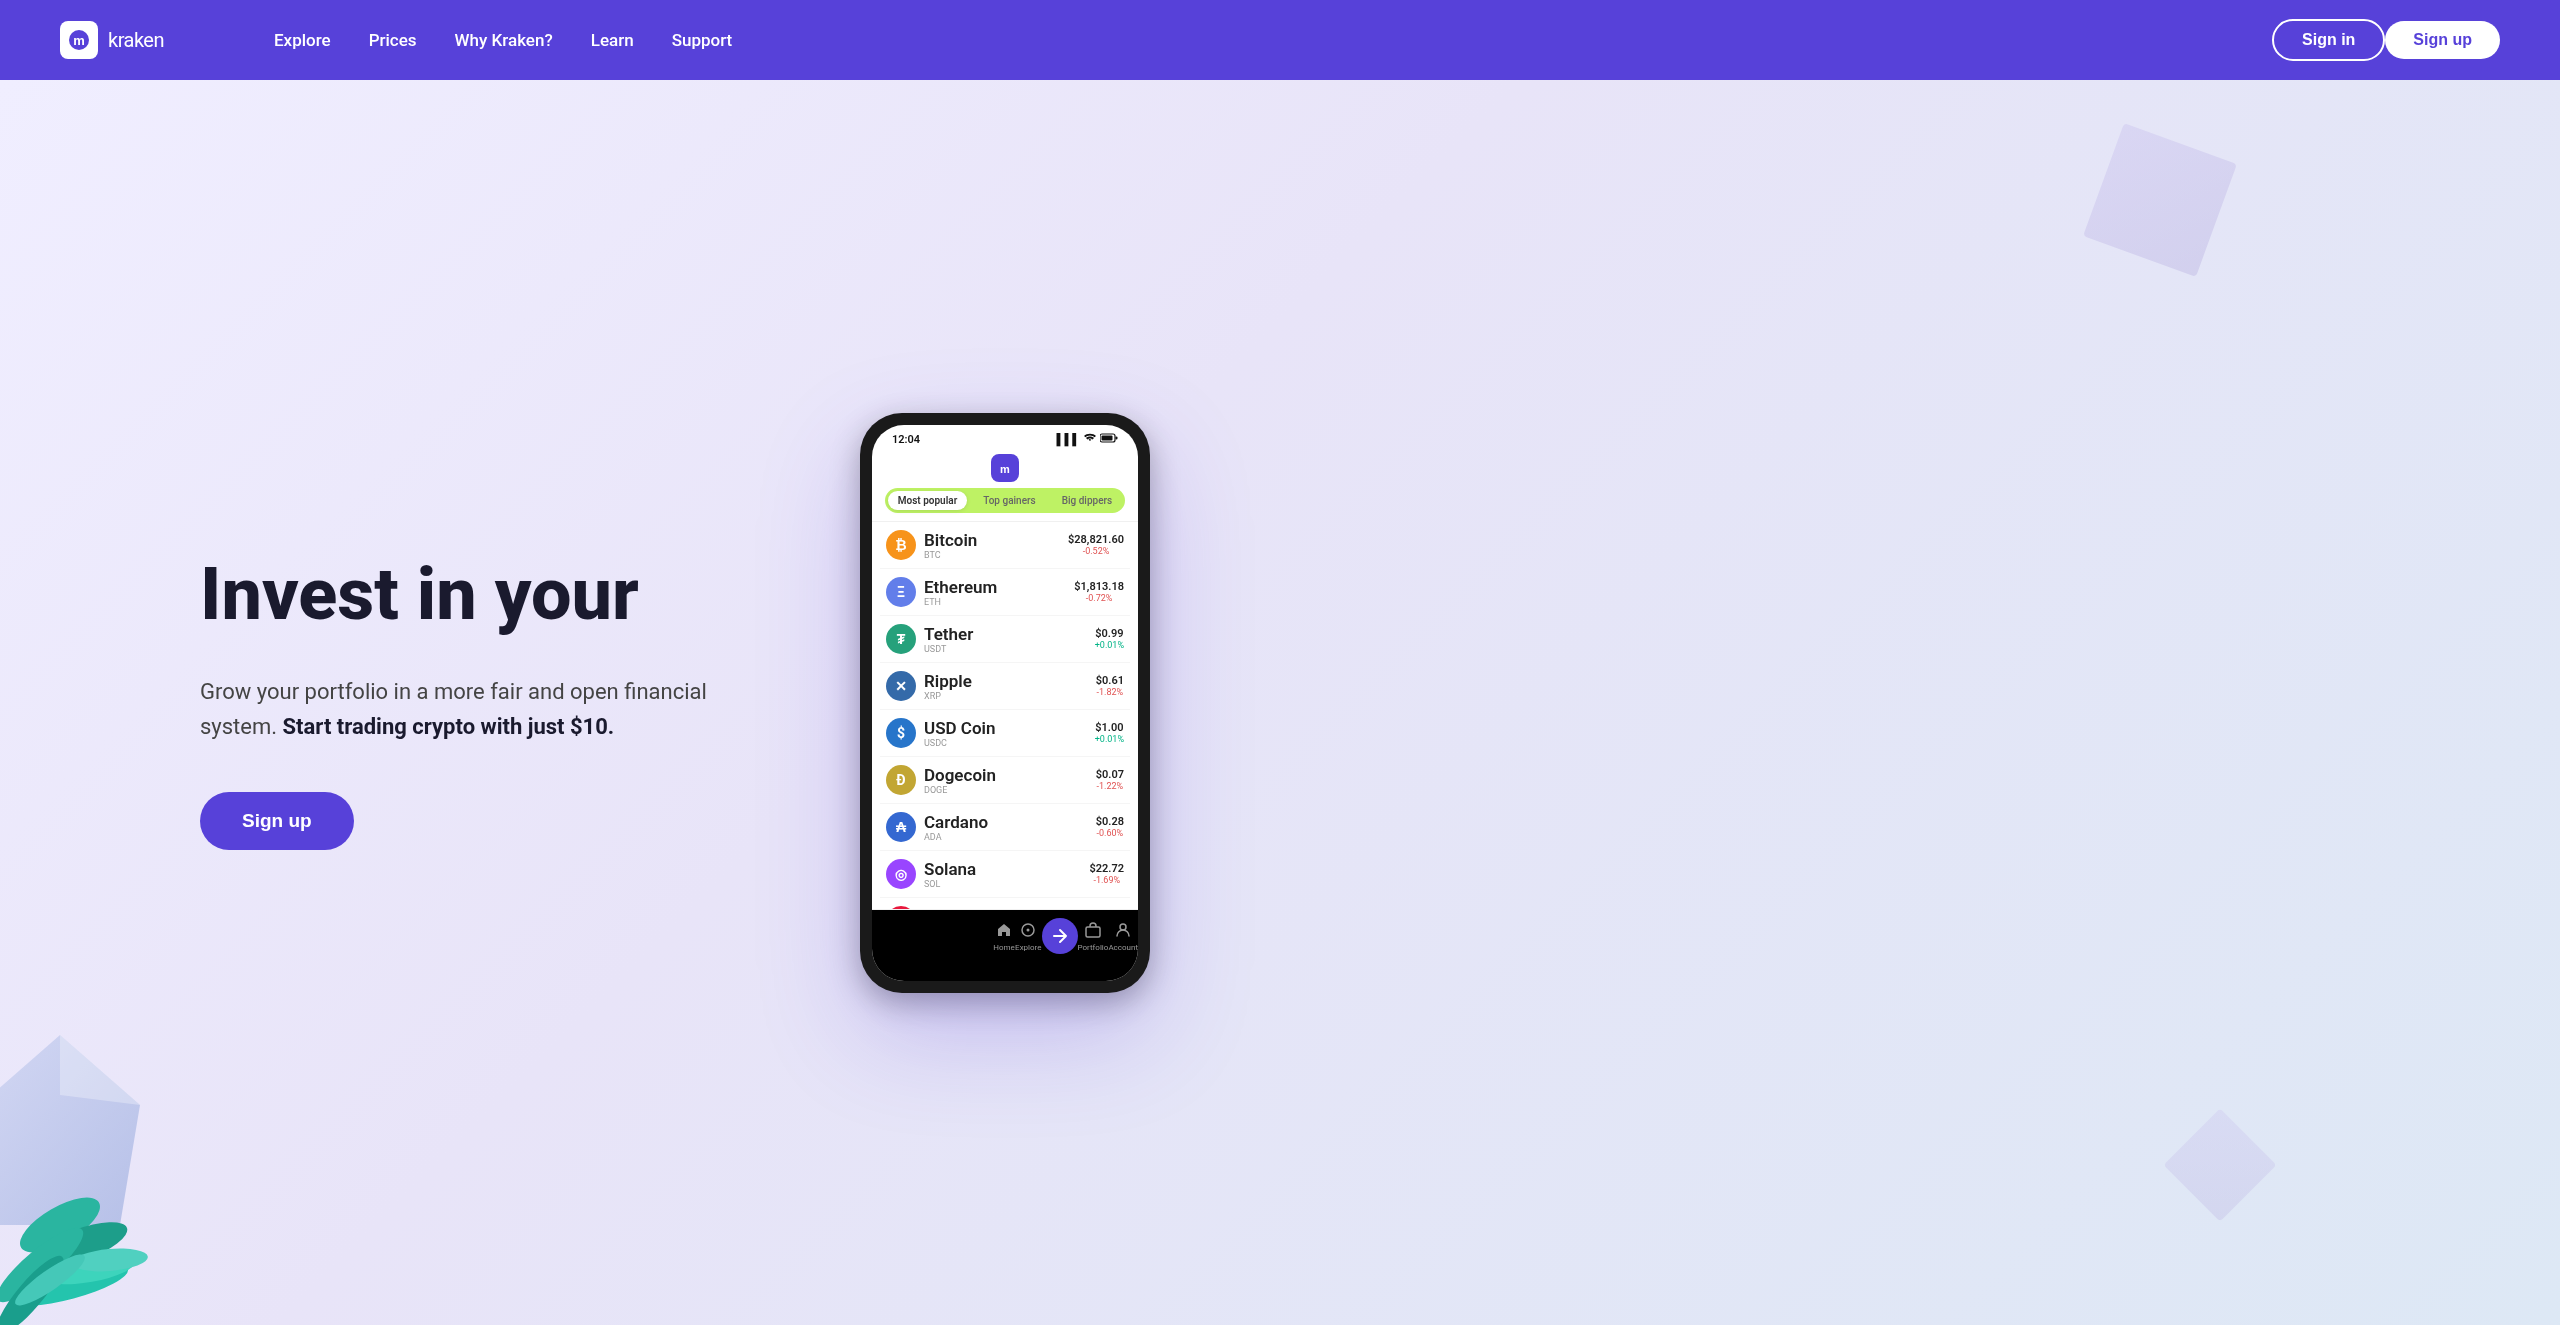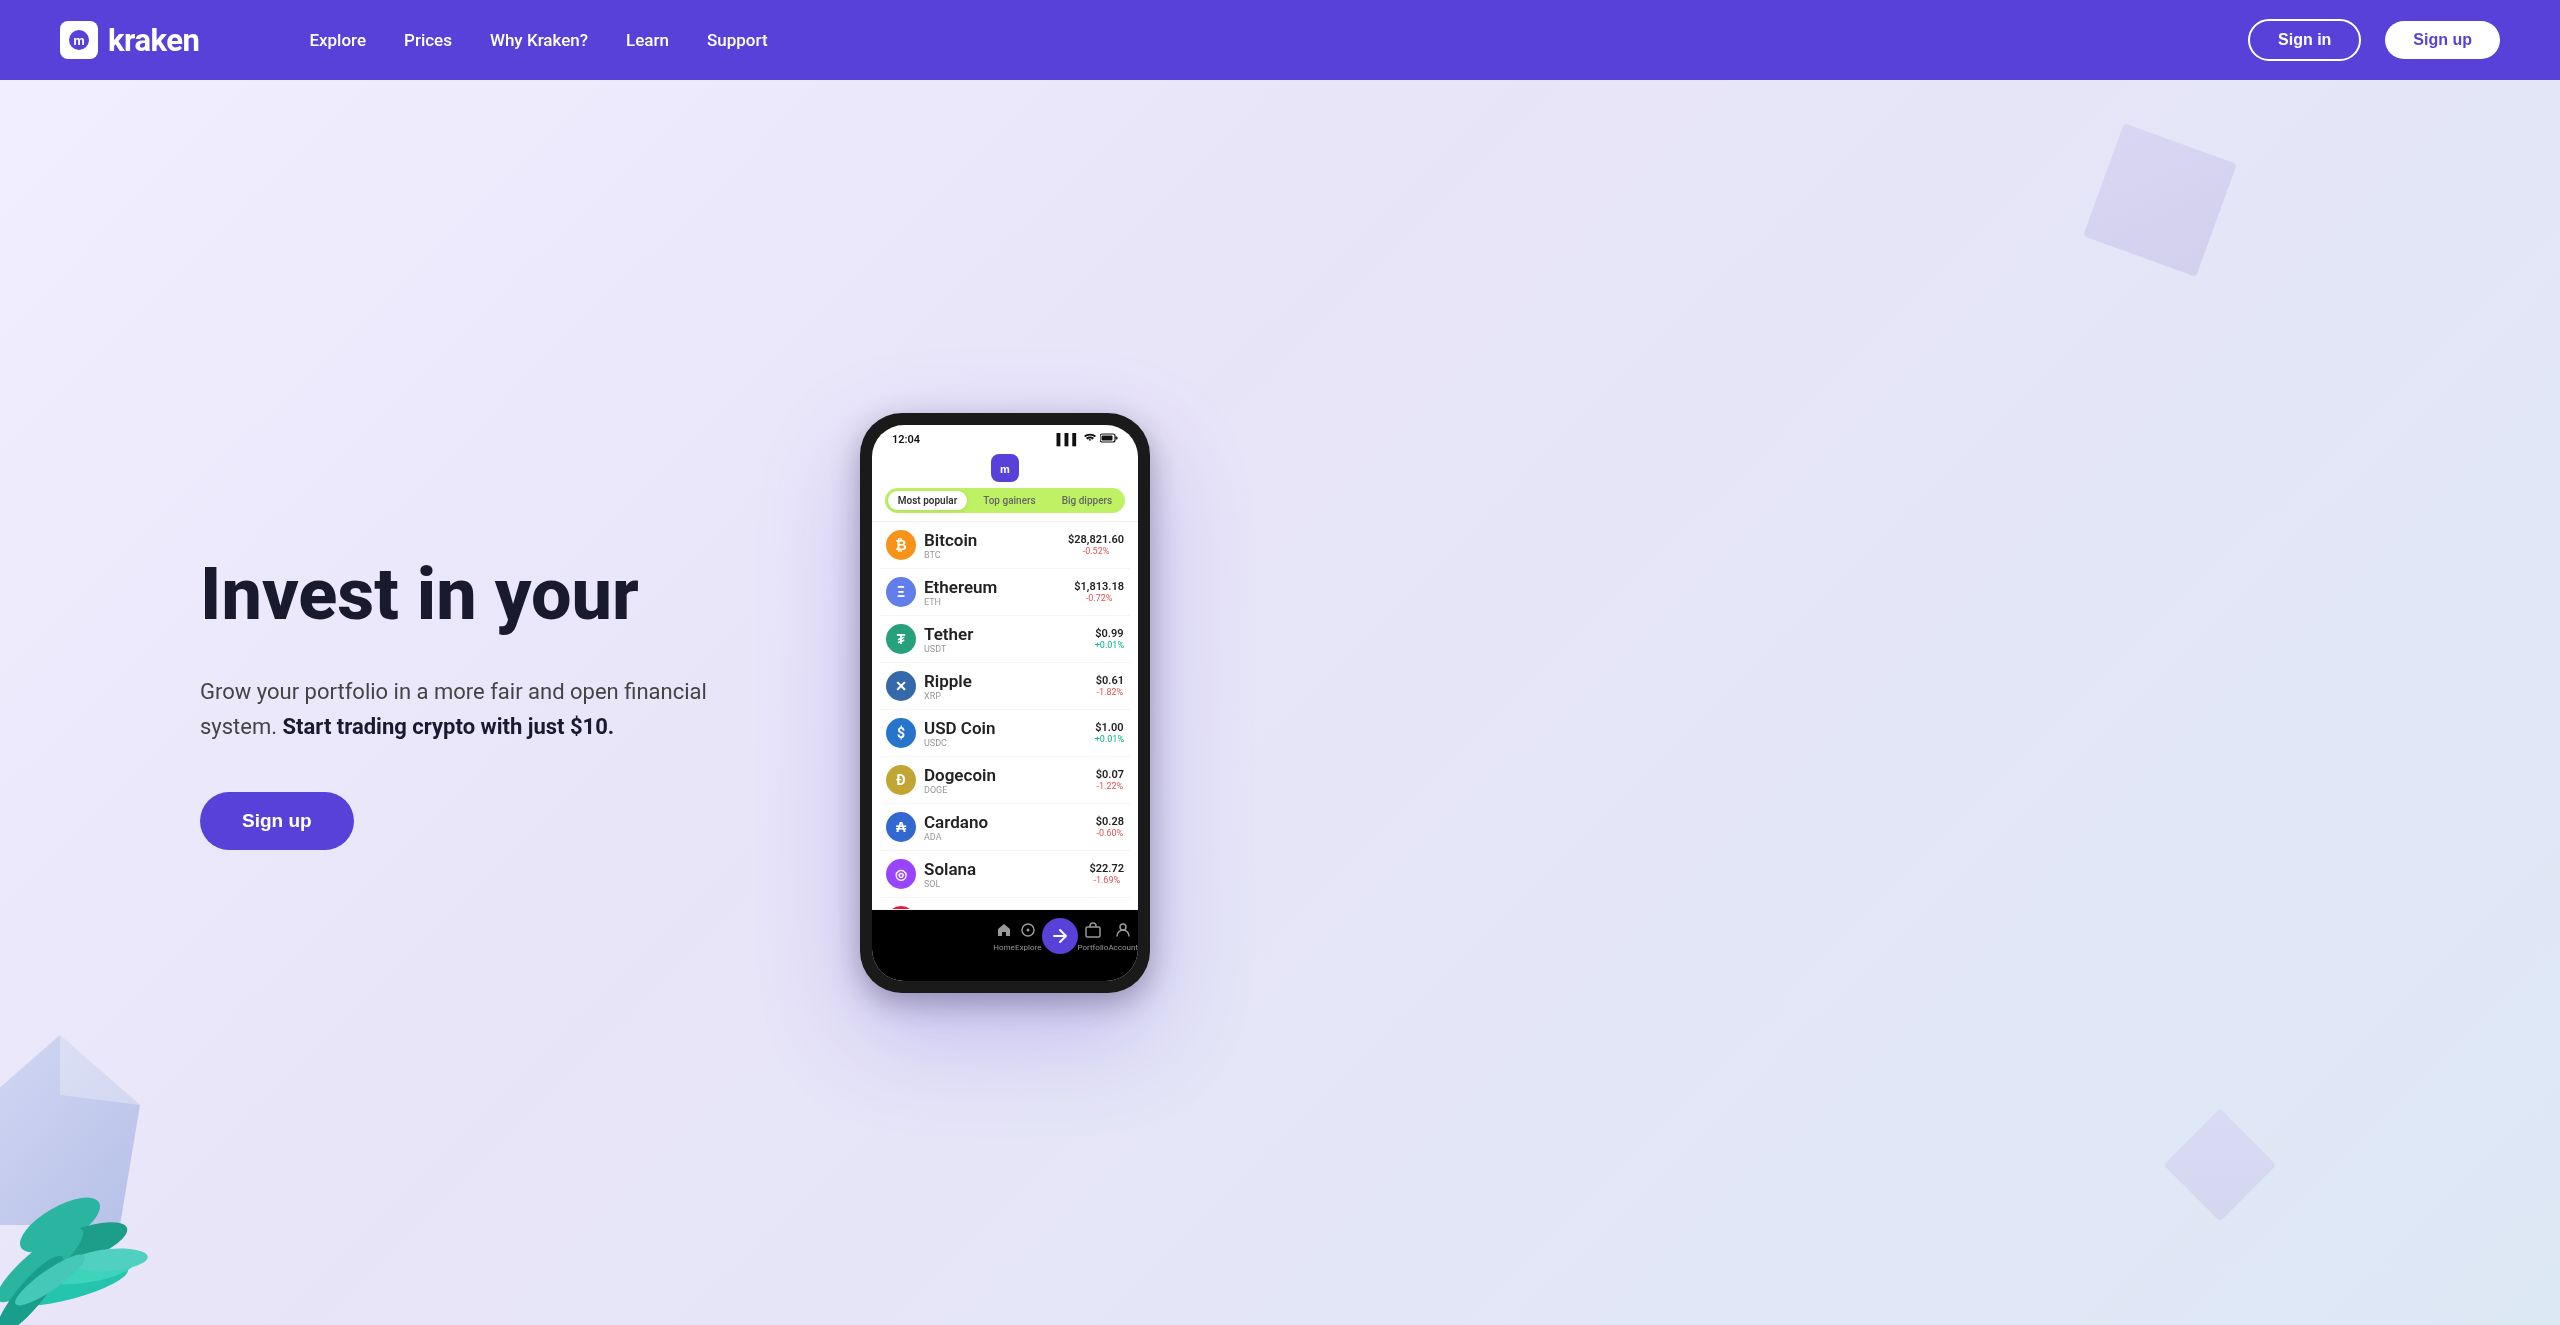--- a/index.html
+++ b/index.html
@@ -18,24 +18,24 @@
     }
     .nav-left { display: flex; align-items: center; gap: 50px; }
     .logo { display: flex; align-items: center; gap: 10px; }
     .logo-icon {
       width: 38px; height: 38px;
       background: white;
       border-radius: 8px;
       display: flex; align-items: center; justify-content: center;
       font-size: 20px; color: #5741d9; font-weight: 900;
     }
-    .logo-text { color: white; font-size: 31px; font-weight: 700; letter-spacing: -0.5px; }
+    .logo-text { color: white; font-size: 20px; font-weight: 400; letter-spacing: -0.5px; }
     .nav-links { display: flex; gap: 38px; }
     .nav-link { color: white; text-decoration: none; font-size: 17px; font-weight: 500; cursor: pointer; }
-    .nav-right { display: flex; gap: 24px; align-items: center; }
+    .nav-right { display: flex; gap: 0; align-items: center; }
     .btn-signin {
       border: 2px solid white;
       background: transparent;
       color: white;
       padding: 10px 28px;
       border-radius: 30px;
       font-size: 16px;
       font-weight: 600;
       cursor: pointer;
     }

